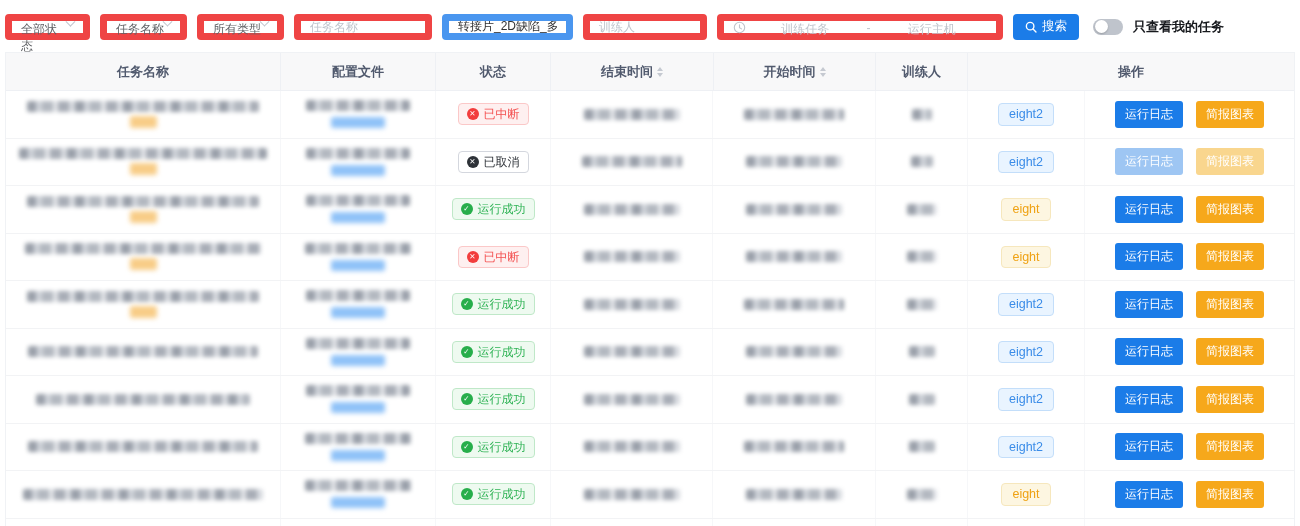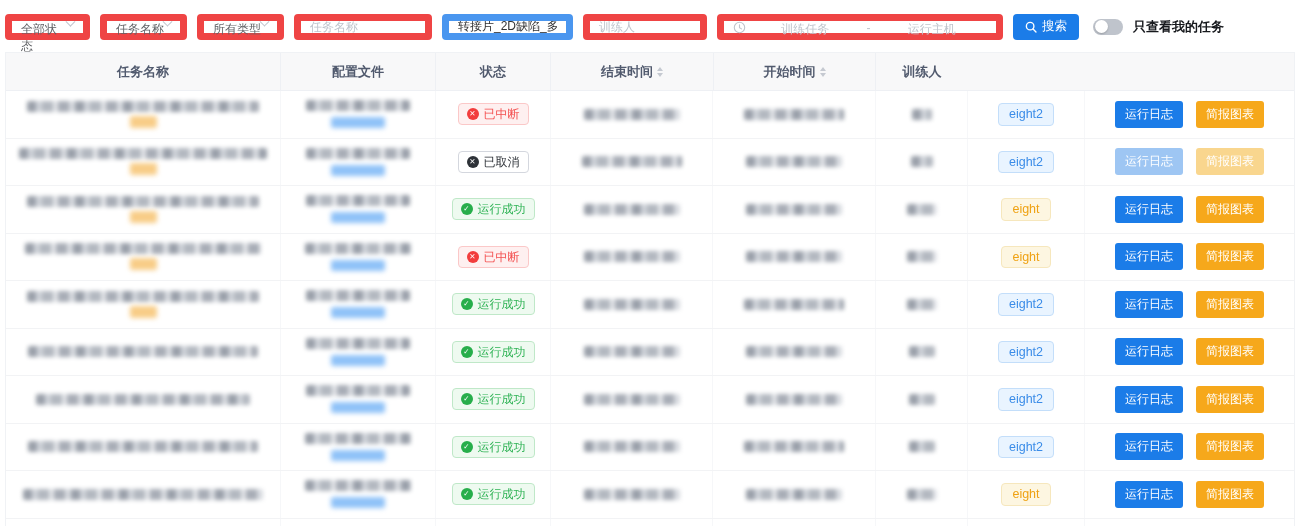--- a/index.html
+++ b/index.html
@@ -133,20 +133,23 @@
       <div class="th col-start">
         <span class="th-label">开始时间</span>
         <span class="sorter">
           <i class="caret up"></i>
           <i class="caret down"></i>
         </span>
       </div>
       <div class="th col-trainer">
         <span class="th-label">训练人</span>
       </div>
+      <div class="th col-actions">
+        <span class="th-label">操作</span>
+      </div>
     </div>
   <div class="tbody">
       <div class="tr">
         <div class="td col-name">
           <div class="bl" style="width: 232px;"></div>
           <div class="tag-blur"></div>
         </div>
         <div class="td col-config">
           <div class="bl" style="width: 104px;"></div>
           <div class="link-blur" style="width: 54px;"></div>

